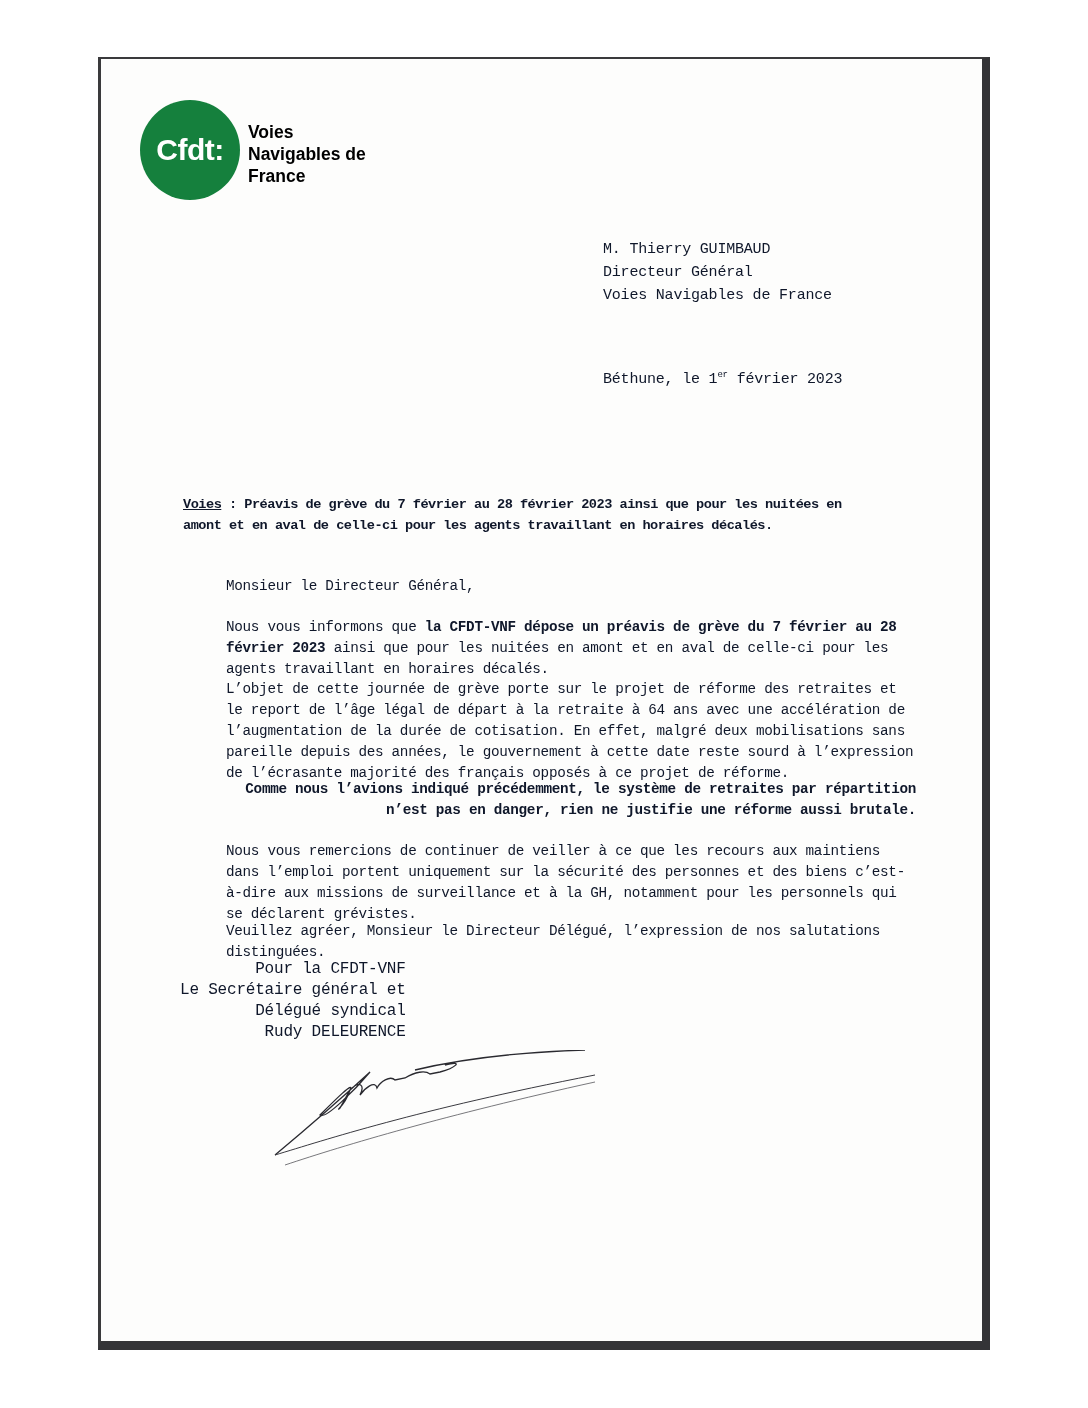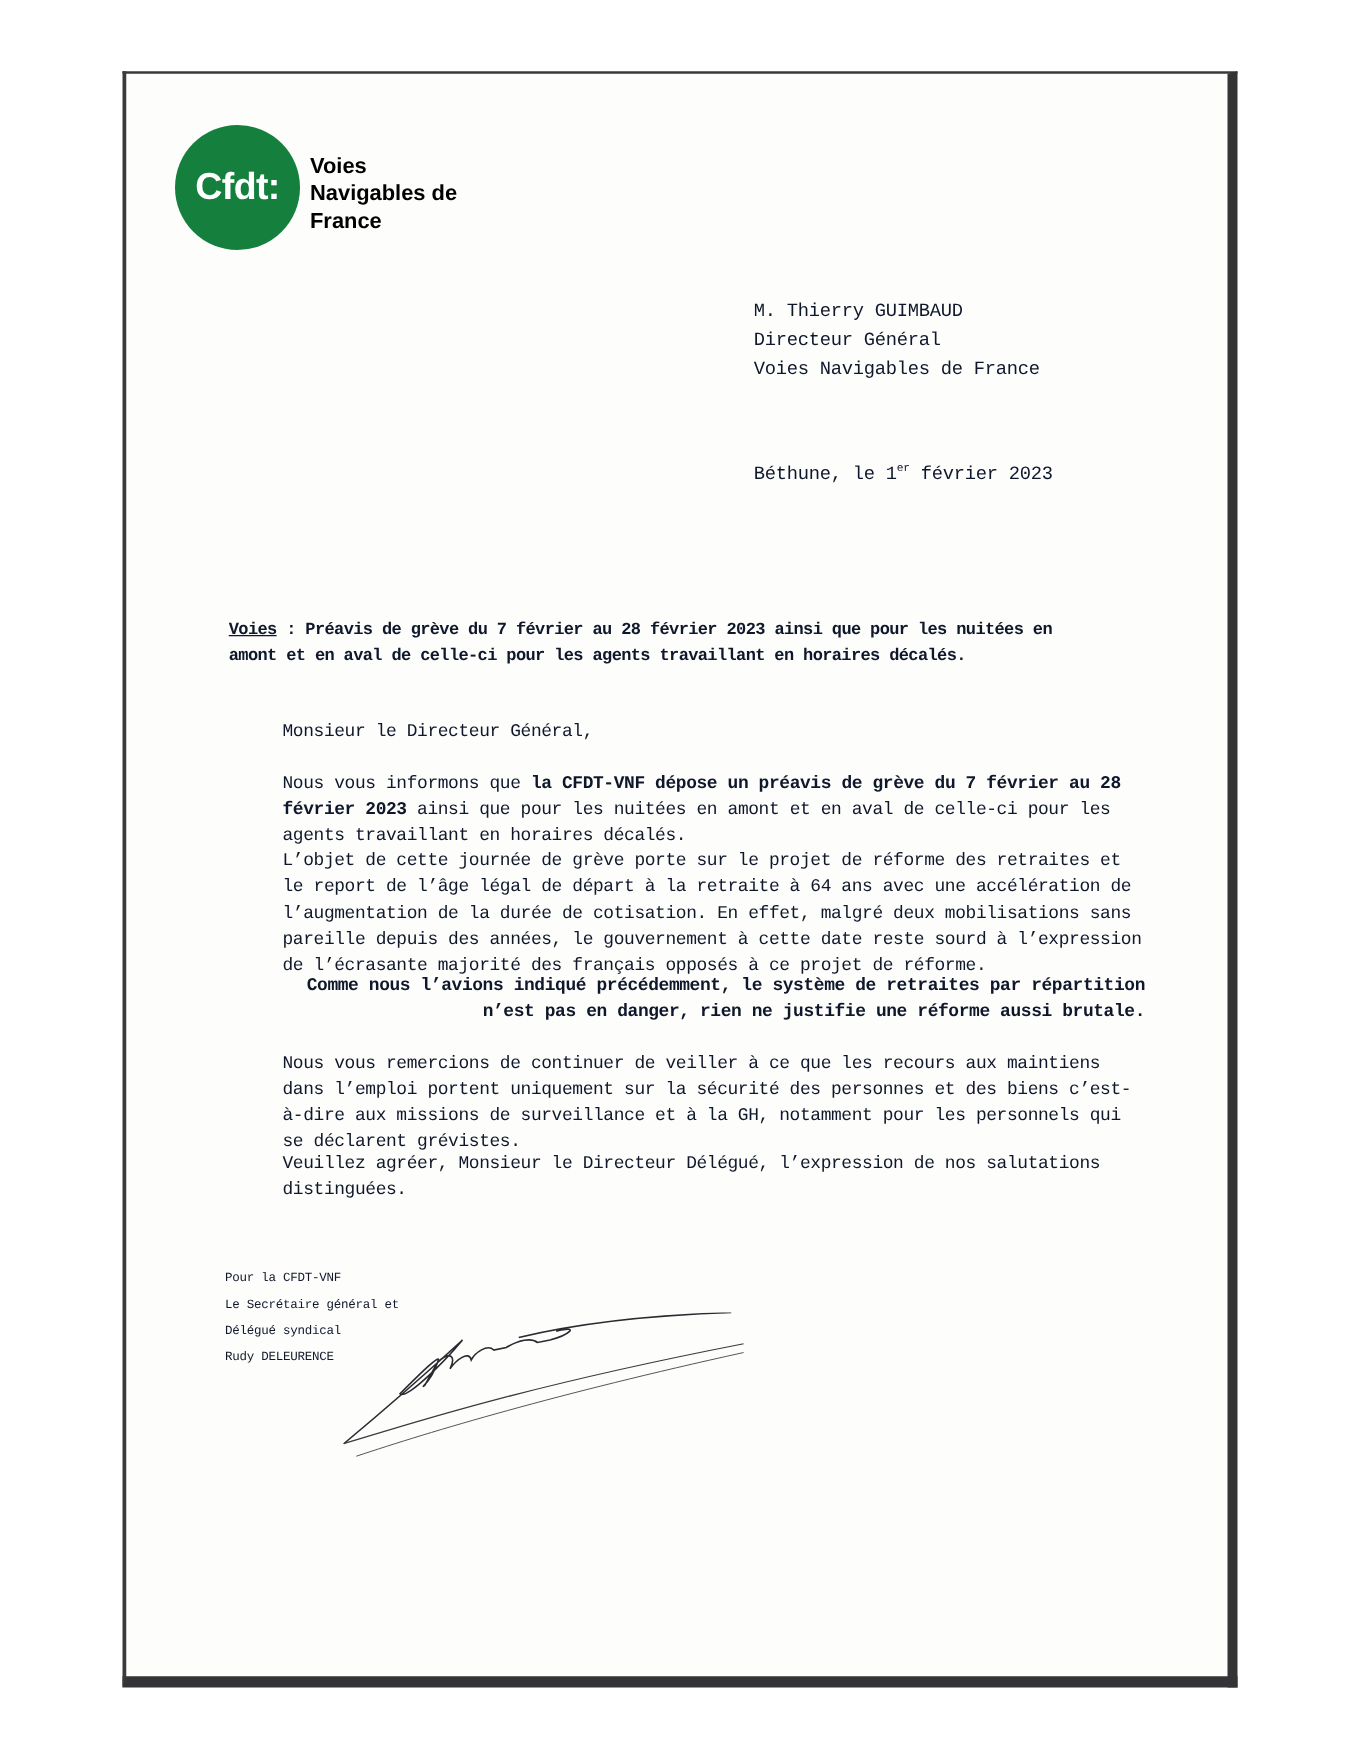--- a/index.html
+++ b/index.html
@@ -21,21 +21,21 @@
     font-family:"Liberation Sans", sans-serif;
   }
   .txt { position:absolute; color:#0f172a; font-family:Liberation Mono, monospace; font-size:14.3px; letter-spacing:-0.3px; }
   .recipient { left:603px; top:238px; line-height:23px; font-size:15px; letter-spacing:-0.2px; }
   .date { left:603px; top:370px; font-size:15px; letter-spacing:-0.2px; }
   .date sup { font-size:9px; }
   .objet { left:183px; top:494px; width:690px; line-height:21px; font-weight:bold; font-size:13.6px; letter-spacing:-0.5px; }
   .objet .u { text-decoration:underline; }
   .para { left:182px; width:690px; line-height:21px;margin-left:44px; }
   .b { font-weight:bold;text-align:right; }
-  .sig { left:180px; top:1013px; line-height:21px; font-size:10px; letter-spacing:-0.2px; }
+  .sig { left:180px; top:959px; line-height:21px; font-size:16px; letter-spacing:-0.2px;text-align:right; }
   .signature { position:absolute; left:265px; top:1050px; width:330px; height:120px; }
 </style>
 </head>
 <body>
 
 <div class="scan"></div>
 
 <div class="logo-circle">
   <span class="logo-text">Cfdt:</span>
 </div>

